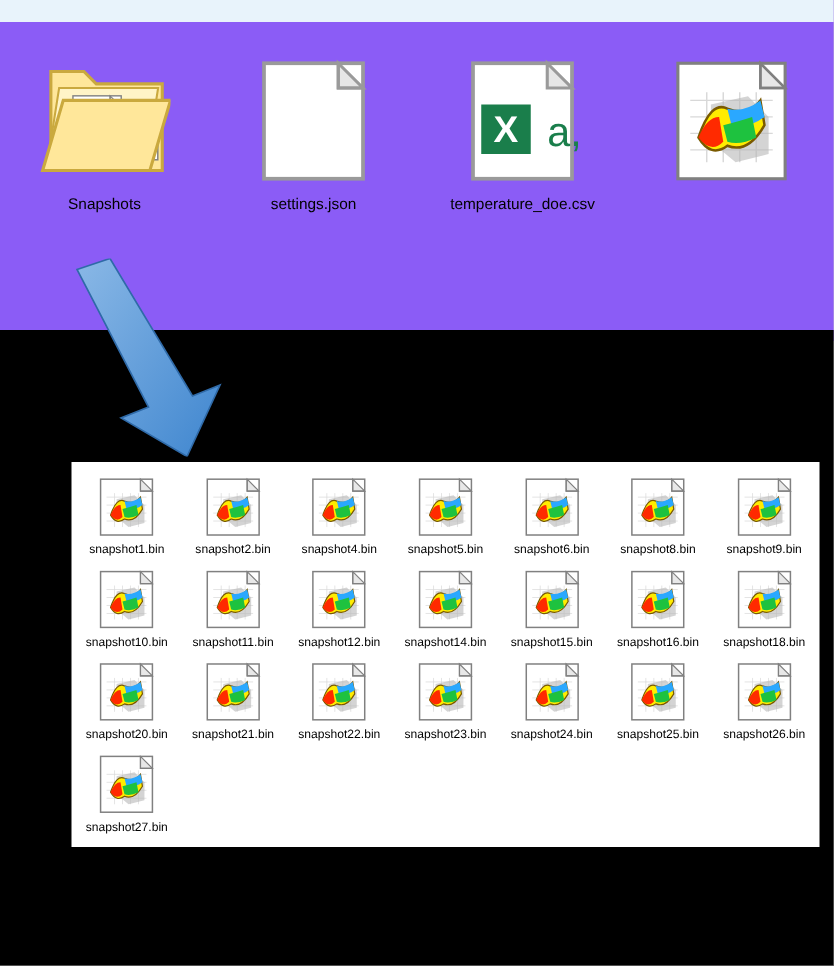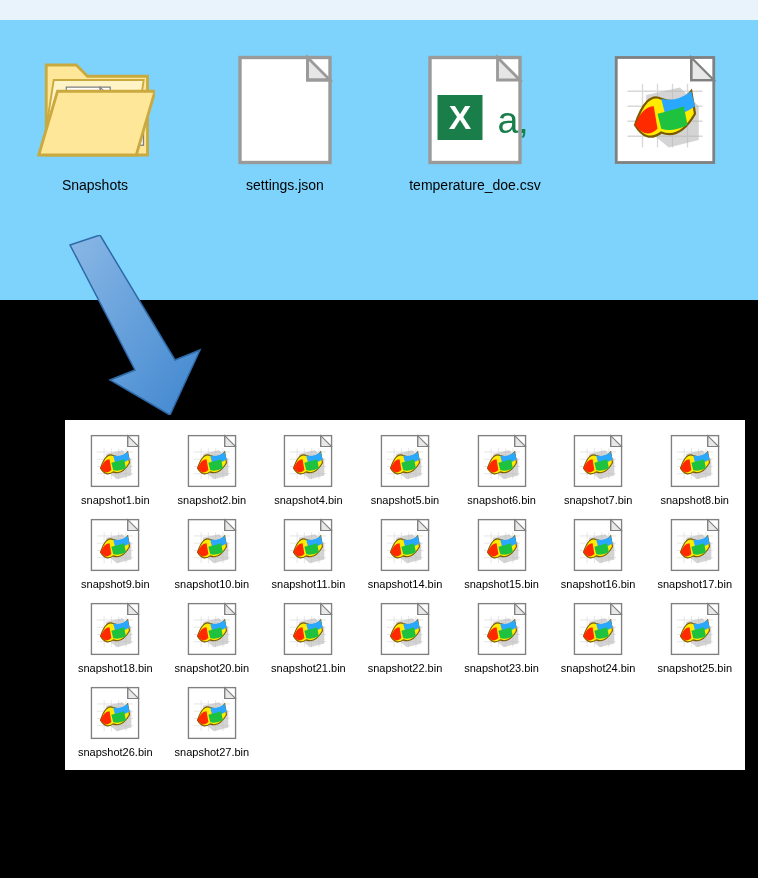--- a/index.html
+++ b/index.html
@@ -10,21 +10,21 @@
       background: #fff;
       width: 758px;
       height: 878px;
       position: relative;
       overflow: hidden;
     }
     .top-panel {
       position: absolute;
       top: 0; left: 0; right: 0;
       height: 310px;
-      background: #7dd3fc;
+      background: #8b5cf6;
       border-top: 20px solid #e8f3fb;
     }
     .top-row {
       display: flex;
       gap: 40px;
       padding: 30px 10px 10px 20px;
     }
     .file-item {
       width: 150px;
       display: flex;
@@ -195,26 +195,20 @@
         <div class="snap-item">
           <svg class="snap-icon" viewBox="0 0 64 64">
             <use href="#bin-icon"></use>
           </svg>
           <div class="snap-label">snapshot6.bin</div>
         </div>
         <div class="snap-item">
           <svg class="snap-icon" viewBox="0 0 64 64">
             <use href="#bin-icon"></use>
           </svg>
-          <div class="snap-label">snapshot7.bin</div>
-        </div>
-        <div class="snap-item">
-          <svg class="snap-icon" viewBox="0 0 64 64">
-            <use href="#bin-icon"></use>
-          </svg>
           <div class="snap-label">snapshot8.bin</div>
         </div>
         <div class="snap-item">
           <svg class="snap-icon" viewBox="0 0 64 64">
             <use href="#bin-icon"></use>
           </svg>
           <div class="snap-label">snapshot9.bin</div>
         </div>
         <div class="snap-item">
           <svg class="snap-icon" viewBox="0 0 64 64">
@@ -225,39 +219,39 @@
         <div class="snap-item">
           <svg class="snap-icon" viewBox="0 0 64 64">
             <use href="#bin-icon"></use>
           </svg>
           <div class="snap-label">snapshot11.bin</div>
         </div>
         <div class="snap-item">
           <svg class="snap-icon" viewBox="0 0 64 64">
             <use href="#bin-icon"></use>
           </svg>
+          <div class="snap-label">snapshot12.bin</div>
+        </div>
+        <div class="snap-item">
+          <svg class="snap-icon" viewBox="0 0 64 64">
+            <use href="#bin-icon"></use>
+          </svg>
           <div class="snap-label">snapshot14.bin</div>
         </div>
         <div class="snap-item">
           <svg class="snap-icon" viewBox="0 0 64 64">
             <use href="#bin-icon"></use>
           </svg>
           <div class="snap-label">snapshot15.bin</div>
         </div>
         <div class="snap-item">
           <svg class="snap-icon" viewBox="0 0 64 64">
             <use href="#bin-icon"></use>
           </svg>
           <div class="snap-label">snapshot16.bin</div>
-        </div>
-        <div class="snap-item">
-          <svg class="snap-icon" viewBox="0 0 64 64">
-            <use href="#bin-icon"></use>
-          </svg>
-          <div class="snap-label">snapshot17.bin</div>
         </div>
         <div class="snap-item">
           <svg class="snap-icon" viewBox="0 0 64 64">
             <use href="#bin-icon"></use>
           </svg>
           <div class="snap-label">snapshot18.bin</div>
         </div>
         <div class="snap-item">
           <svg class="snap-icon" viewBox="0 0 64 64">
             <use href="#bin-icon"></use>

